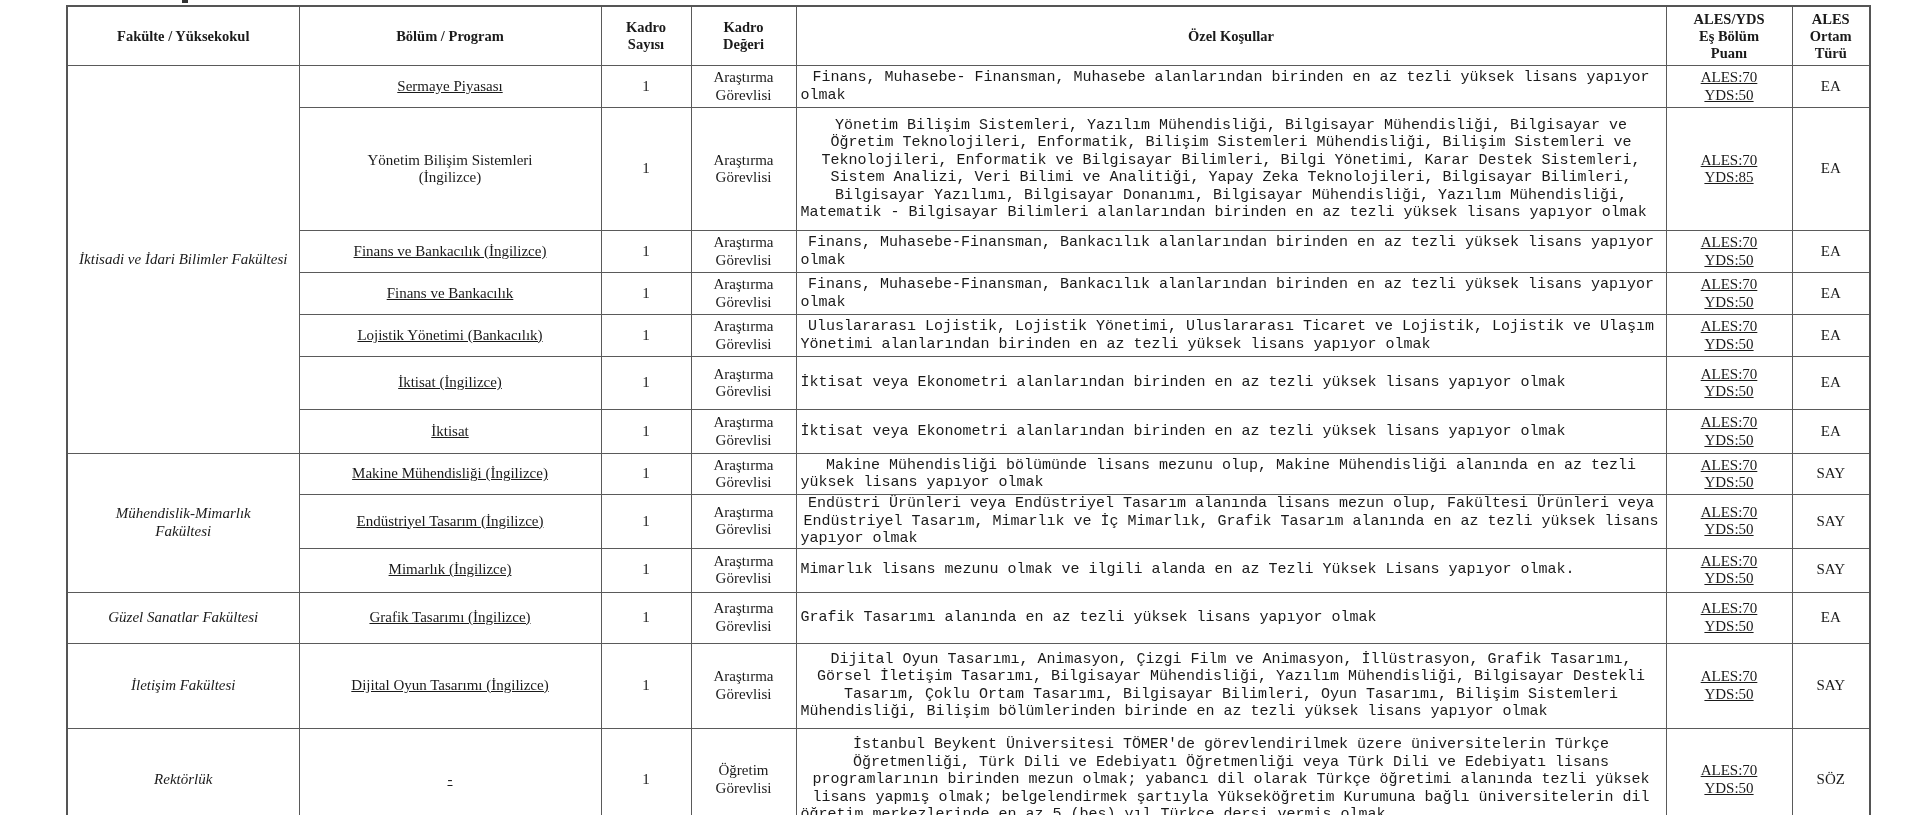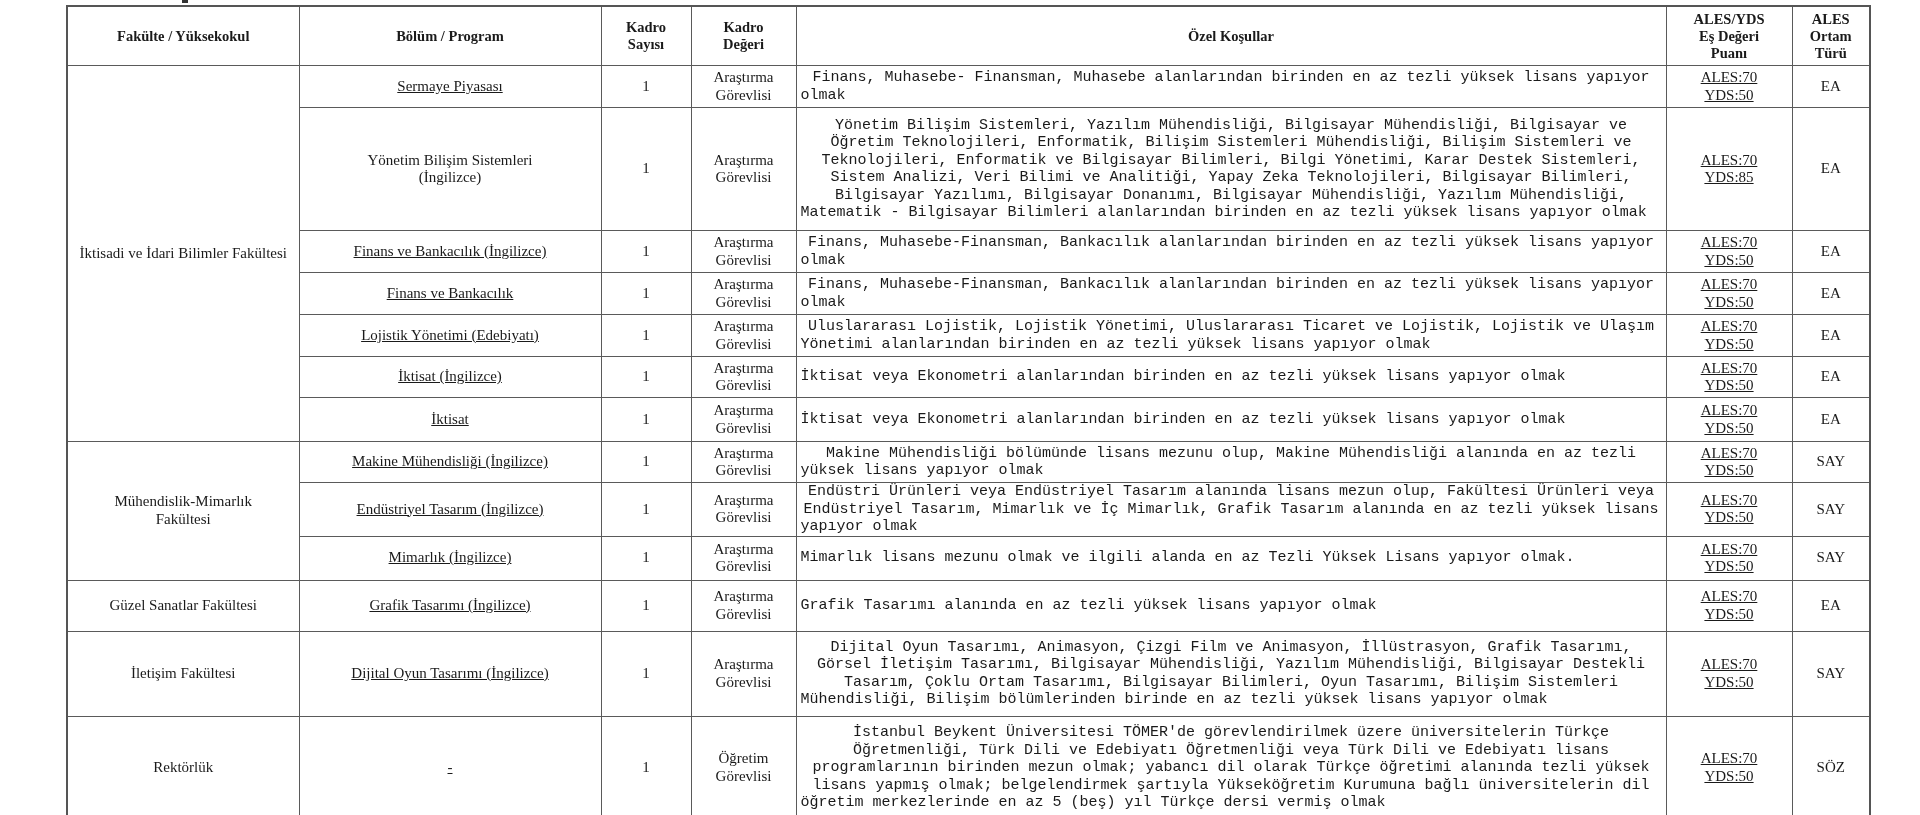--- a/index.html
+++ b/index.html
@@ -48,21 +48,21 @@
       height: 58px;
     }
     td.conditions {
       text-align: justify;
       text-align-last: left;
       padding: 0 6px;
       font-size: 15px;
       line-height: 17.5px;
       font-family: Liberation Mono, monospace;
     }
-    td.faculty { font-size: 16px; line-height: 19px; }
+    td.faculty { font-size: 16px; line-height: 19px; font-style: italic; }
     td.program { font-size: 16px; line-height: 19px; text-decoration: underline; }
     td.count { font-size: 15.5px; }
     td.title { font-size: 14.5px; line-height: 17px; }
     td.score { font-size: 15px; line-height: 17px; text-decoration: underline; }
     td.type { font-size: 15.5px; }
     .line { display: block; }
   </style>
 </head>
 <body>
 
@@ -86,21 +86,21 @@
         <span class="line">Kadro</span>
         <span class="line">Sayısı</span>
       </th>
       <th>
         <span class="line">Kadro</span>
         <span class="line">Değeri</span>
       </th>
       <th>Özel Koşullar</th>
       <th>
         <span class="line">ALES/YDS</span>
-        <span class="line">Eş Değeri</span>
+        <span class="line">Eş Bölüm</span>
         <span class="line">Puanı</span>
       </th>
       <th>
         <span class="line">ALES</span>
         <span class="line">Ortam</span>
         <span class="line">Türü</span>
       </th>
     </tr>
   </thead>
   <tbody>
@@ -160,35 +160,35 @@
         </td>
       <td class="conditions">Finans, Muhasebe-Finansman, Bankacılık alanlarından birinden en az tezli yüksek lisans yapıyor olmak</td>
       <td class="score">
           <span class="line">ALES:70</span>
           <span class="line">YDS:50</span>
         </td>
       <td class="type">EA</td>
     </tr>
 
     <tr style="height:42px">
-      <td class="program">Lojistik Yönetimi (Edebiyatı)</td>
+      <td class="program">Lojistik Yönetimi (Bankacılık)</td>
       <td class="count">1</td>
       <td class="title">
           <span class="line">Araştırma</span>
           <span class="line">Görevlisi</span>
         </td>
       <td class="conditions">Uluslararası Lojistik, Lojistik Yönetimi, Uluslararası Ticaret ve Lojistik, Lojistik ve Ulaşım Yönetimi alanlarından birinden en az tezli yüksek lisans yapıyor olmak</td>
       <td class="score">
           <span class="line">ALES:70</span>
           <span class="line">YDS:50</span>
         </td>
       <td class="type">EA</td>
     </tr>
 
-    <tr style="height:41px">
+    <tr style="height:53px">
       <td class="program">İktisat (İngilizce)</td>
       <td class="count">1</td>
       <td class="title">
           <span class="line">Araştırma</span>
           <span class="line">Görevlisi</span>
         </td>
       <td class="conditions">İktisat veya Ekonometri alanlarından birinden en az tezli yüksek lisans yapıyor olmak</td>
       <td class="score">
           <span class="line">ALES:70</span>
           <span class="line">YDS:50</span>

